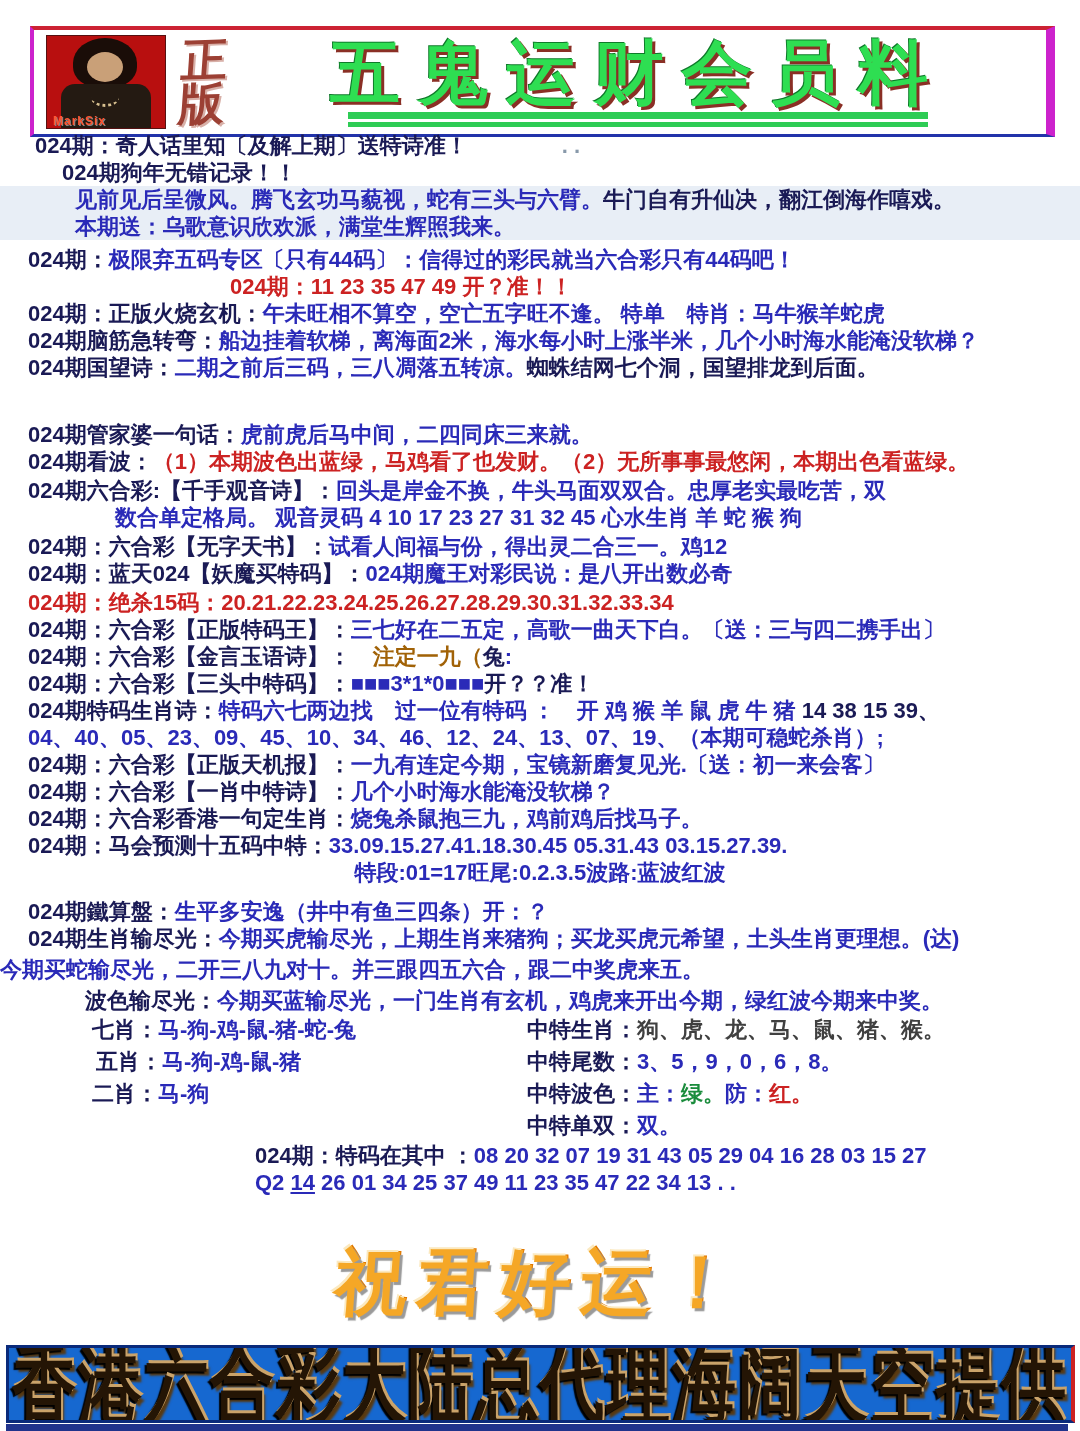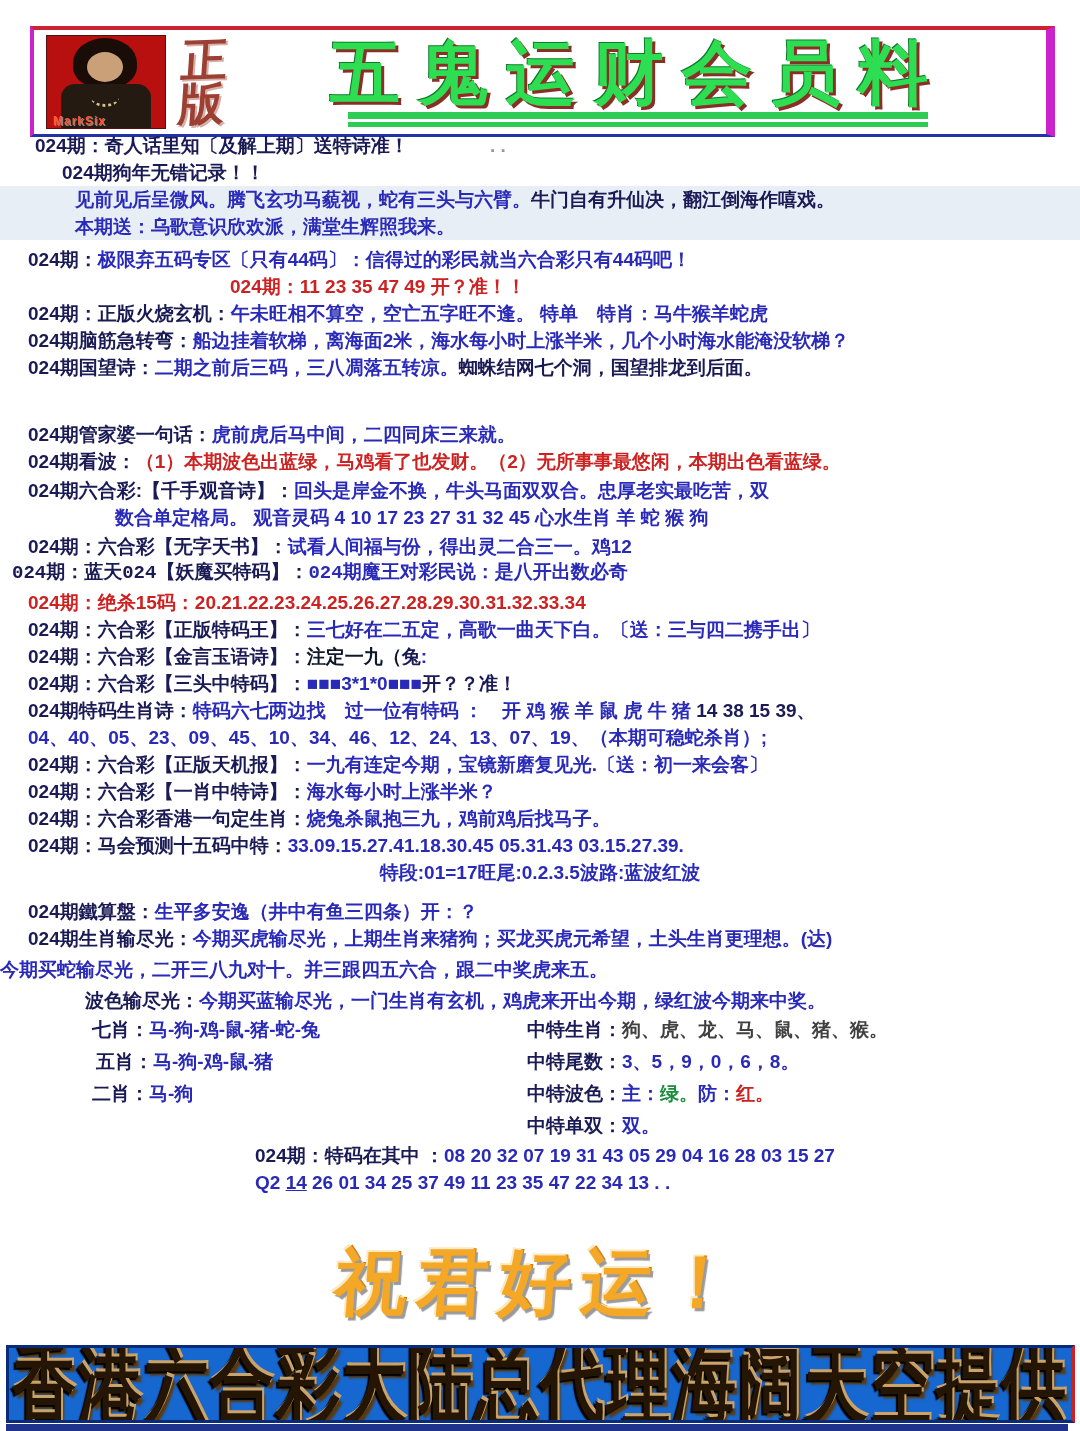--- a/index.html
+++ b/index.html
@@ -25,21 +25,21 @@
   .stamp{flex:0 0 auto;width:80px;margin-left:14px;color:#9c4034;line-height:0.95;
          font-size:46px;transform:skewX(-6deg) rotate(-2deg);text-shadow:2px 2px 0 #d8b0a8;}
   .stamp span{display:block;}
   .title-wrap{flex:1;display:flex;flex-direction:column;align-items:center;margin-right:30px;}
   .page-title{font-size:70px;letter-spacing:18px;color:#2ede52;white-space:nowrap;
          text-shadow:3px 3px 0 #8a2f25,-1px -1px 0 #0f7a2a;line-height:1;}
   .title-underline{width:580px;height:7px;background:#2ecc55;margin-top:4px;}
   .title-underline.thin{height:5px;margin-top:3px;width:580px;}
   
   .lines{position:absolute;left:0;top:132px;width:1080px;}
-  .line{position:relative;height:27px;line-height:27px;font-size:19px;white-space:nowrap;}
+  .line{position:relative;height:27px;line-height:27px;font-size:22px;white-space:nowrap;}
   .line.hl{background:#e8eef6;}
   .line .col{position:absolute;top:0;}
   .u{text-decoration:underline;}
   
   .good-luck{position:absolute;left:0;top:1235px;width:1080px;text-align:center;
      font-size:72px;letter-spacing:10px;color:#f5a726;
      text-shadow:3px 3px 1px #9a9a9a,-2px -2px 0 #fbe9c0,1px -1px 0 #e07800;
      transform:skewX(-4deg);}
   .banner{position:absolute;left:6px;top:1345px;width:1062px;height:72px;background:#1668d0;
      border:3px solid #0a2a7a;border-right:4px solid #cc2222;display:flex;align-items:center;
@@ -81,29 +81,29 @@
       <div class="line" style="margin-top: 6px; padding-left: 28px;"><span style="color: rgb(26, 26, 85);">024期：</span><span style="color: rgb(42, 42, 184);">极限弃五码专区〔只有44码〕：信得过的彩民就当六合彩只有44码吧！</span></div>
       <div class="line" style="padding-left: 230px;"><span style="color: rgb(204, 34, 34);">024期：11  23  35  47  49 开？准！！</span></div>
       <div class="line" style="padding-left: 28px;"><span style="color: rgb(26, 26, 85);">024期：正版火烧玄机：</span><span style="color: rgb(42, 42, 184);">午未旺相不算空，空亡五字旺不逢。 特单　特肖：马牛猴羊蛇虎</span></div>
       <div class="line" style="padding-left: 28px;"><span style="color: rgb(26, 26, 85);">024期脑筋急转弯：</span><span style="color: rgb(42, 42, 184);">船边挂着软梯，离海面2米，海水每小时上涨半米，几个小时海水能淹没软梯？</span></div>
       <div class="line" style="padding-left: 28px;"><span style="color: rgb(26, 26, 85); margin-top: 36px;">024期国望诗：</span><span style="color: rgb(42, 42, 184);">二期之前后三码，三八凋落五转凉。</span><span style="color: rgb(26, 26, 85);">蜘蛛结网七个洞，国望排龙到后面。</span></div>
       <div class="line" style="padding-left: 28px; margin-top: 40px;"><span style="color: rgb(26, 26, 85);">024期管家婆一句话：</span><span style="color: rgb(42, 42, 184);">虎前虎后马中间，二四同床三来就。</span></div>
       <div class="line" style="padding-left: 28px;"><span style="color: rgb(26, 26, 85);">024期看波：</span><span style="color: rgb(204, 34, 34);">（1）本期波色出蓝绿，马鸡看了也发财。（2）无所事事最悠闲，本期出色看蓝绿。</span></div>
       <div class="line" style="margin-top: 2px; padding-left: 28px;"><span style="color: rgb(26, 26, 85);">024期六合彩:【千手观音诗】：</span><span style="color: rgb(42, 42, 184);">回头是岸金不换，牛头马面双双合。忠厚老实最吃苦，双</span></div>
       <div class="line" style="padding-left: 115px;"><span style="color: rgb(42, 42, 184);">数合单定格局。 观音灵码 4 10 17 23 27 31 32 45 心水生肖 羊 蛇 猴 狗</span></div>
       <div class="line" style="margin-top: 2px; padding-left: 28px;"><span style="color: rgb(26, 26, 85);">024期：六合彩【无字天书】：</span><span style="color: rgb(42, 42, 184);">试看人间福与份，得出灵二合三一。鸡12</span></div>
-      <div class="line" style="padding-left: 12px; font-family: Liberation Mono, monospace;"><span style="color: rgb(26, 26, 85);">024期：蓝天024【妖魔买特码】：</span><span style="color: rgb(42, 42, 184);">024期魔王对彩民说：是八开出数必奇</span></div>
+      <div class="line" style="padding-left: 28px;"><span style="color: rgb(26, 26, 85);">024期：蓝天024【妖魔买特码】：</span><span style="color: rgb(42, 42, 184);">024期魔王对彩民说：是八开出数必奇</span></div>
       <div class="line" style="margin-top: 2px; padding-left: 28px;"><span style="color: rgb(204, 34, 34);">024期：绝杀15码：</span><span style="color: rgb(204, 34, 34);">20.21.22.23.24.25.26.27.28.29.30.31.32.33.34</span></div>
       <div class="line" style="padding-left: 28px;"><span style="color: rgb(26, 26, 85);">024期：六合彩【正版特码王】：</span><span style="color: rgb(42, 42, 184);">三七好在二五定，高歌一曲天下白。〔送：三与四二携手出〕</span></div>
-      <div class="line" style="padding-left: 28px;"><span style="color: rgb(26, 26, 85);">024期：六合彩【金言玉语诗】：</span><span style="color: #0f172a;">注定一九（</span><span style="color: rgb(26, 26, 85);">兔</span><span style="color: rgb(42, 42, 184);">:</span></div>
+      <div class="line" style="padding-left: 28px;"><span style="color: rgb(26, 26, 85);">024期：六合彩【金言玉语诗】：</span><span style="color: #a16207; margin-left: 22px;">注定一九（</span><span style="color: rgb(26, 26, 85);">兔</span><span style="color: rgb(42, 42, 184);">:</span></div>
       <div class="line" style="padding-left: 28px;"><span style="color: rgb(26, 26, 85);">024期：六合彩【三头中特码】：</span><span style="color: rgb(42, 42, 184);">■■■</span><span style="color: rgb(42, 42, 184);">3*1*0</span><span style="color: rgb(42, 42, 184);">■■■</span><span style="color: rgb(26, 26, 85);">开？？准！</span></div>
       <div class="line" style="padding-left: 28px;"><span style="color: rgb(26, 26, 85);">024期特码生肖诗：</span><span style="color: rgb(42, 42, 184);">特码六七两边找　过一位有特码 ：　开 鸡 猴 羊 鼠 虎 牛 猪 </span><span style="color: rgb(26, 26, 85); text-align: right;">14 38 15 39、</span></div>
       <div class="line" style="padding-left: 28px;"><span style="color: rgb(42, 42, 184);">04、40、05、23、09、45、10、34、46、12、24、13、07、19、（本期可稳蛇杀肖）;</span></div>
       <div class="line" style="padding-left: 28px;"><span style="color: rgb(26, 26, 85);">024期：六合彩【正版天机报】：</span><span style="color: rgb(42, 42, 184);">一九有连定今期，宝镜新磨复见光.〔送：初一来会客〕</span></div>
-      <div class="line" style="padding-left: 28px;"><span style="color: rgb(26, 26, 85);">024期：六合彩【一肖中特诗】：</span><span style="color: rgb(42, 42, 184);">海水每小时上涨半米？</span></div>
+      <div class="line" style="padding-left: 28px;"><span style="color: rgb(26, 26, 85);">024期：六合彩【一肖中特诗】：</span><span style="color: rgb(42, 42, 184);">几个小时海水能淹没软梯？</span></div>
       <div class="line" style="padding-left: 28px;"><span style="color: rgb(26, 26, 85);">024期：六合彩香港一句定生肖：</span><span style="color: rgb(42, 42, 184);">烧兔杀鼠抱三九，鸡前鸡后找马子。</span></div>
       <div class="line" style="padding-left: 28px;"><span style="color: rgb(26, 26, 85);">024期：马会预测十五码中特：</span><span style="color: rgb(42, 42, 184);">33.09.15.27.41.18.30.45 05.31.43 03.15.27.39.</span></div>
       <div class="line" style="text-align: center;"><span style="color: rgb(42, 42, 184);">特段:01=17旺尾:0.2.3.5波路:蓝波红波</span></div>
       <div class="line" style="margin-top: 12px; padding-left: 28px;"><span style="color: rgb(26, 26, 85);">024期鐵算盤：</span><span style="color: rgb(42, 42, 184);">生平多安逸（井中有鱼三四条）开：？</span></div>
       <div class="line" style="padding-left: 28px;"><span style="color: rgb(26, 26, 85);">024期生肖输尽光：</span><span style="color: rgb(42, 42, 184);">今期买虎输尽光，上期生肖来猪狗；买龙买虎元希望，土头生肖更理想。(达)</span></div>
       <div class="line" style="margin-top: 4px; "><span style="color: rgb(42, 42, 184);">今期买蛇输尽光，二开三八九对十。并三跟四五六合，跟二中奖虎来五。</span></div>
       <div class="line" style="margin-top: 4px; padding-left: 85px;"><span style="color: rgb(26, 26, 85);">波色输尽光：</span><span style="color: rgb(42, 42, 184);">今期买蓝输尽光，一门生肖有玄机，鸡虎来开出今期，绿红波今期来中奖。</span></div>
       <div class="line" style="height: 32px; line-height: 32px;">
         <span class="col" style="left: 92px;"><span style="color: rgb(26, 26, 85);">七肖：</span><span style="color: rgb(42, 42, 184);">马-狗-鸡-鼠-猪-蛇-兔</span></span>
         <span class="col" style="left: 527px;"><span style="color: rgb(26, 26, 85);">中特生肖：</span><span style="color: #404040;">狗、虎、龙、马、鼠、猪、猴。</span></span>

